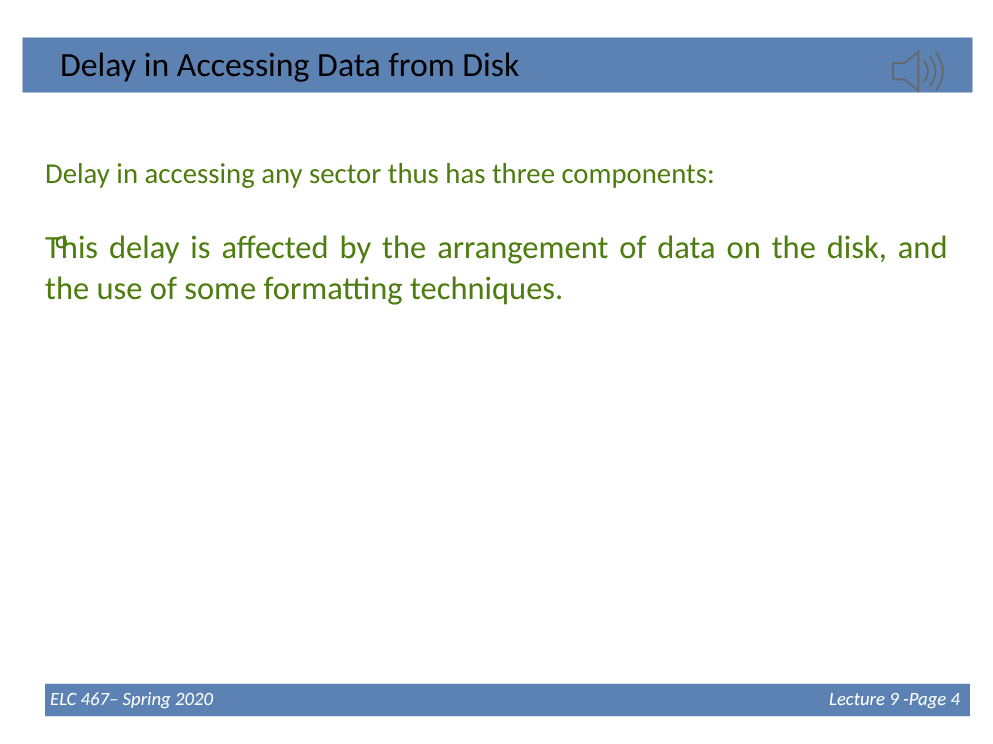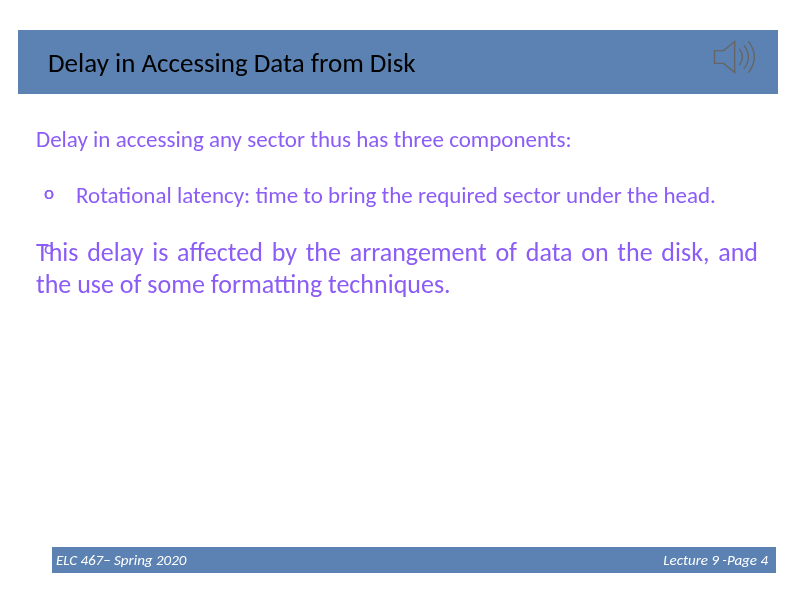--- a/index.html
+++ b/index.html
@@ -1,35 +1,35 @@
 <!DOCTYPE html>
 <html><head>
 <meta charset="utf-8">
 <style>
   * { margin: 0; padding: 0; box-sizing: border-box; }
   html, body { width: 794px; height: 595px; font-family: Calibri, "Segoe UI", Arial, sans-serif; background: #fff; overflow: hidden; }
   .slide { position: relative; width: 794px; height: 595px; background: #fff; }
   .title-bar {
     position: absolute;
     top: 30px; left: 18px;
-    width: 760px; height: 64px;
+    width: 760px; height: 44px;
     background: #5b82b2;
     display: flex; align-items: center;
     padding-left: 30px;
   }
   .title-text { color: #000; font-size: 27px; font-weight: 400; }
   .audio-icon {
     position: absolute;
     top: 32px; right: 30px;
     width: 55px; height: 50px;
   }
   .content {
     position: absolute;
     top: 125px; left: 36px; right: 36px;
-    color: #8b5cf6;
+    color: #4d7c0f;
   }
   .intro { font-size: 23px; margin-bottom: 28px; }
   ul.bullets { list-style: none; }
   ul.bullets li {
     font-size: 23px;
     line-height: 1.25;
     margin-bottom: 26px;
     padding-left: 40px;
     position: relative;
   }
@@ -38,21 +38,21 @@
     font-size: 19px;
   }
   .outro {
     font-size: 26px;
     line-height: 1.25;
     text-align: justify;
     margin-top: 6px;
   }
   .footer {
     position: absolute;
-    left: 52px; right: 18px; bottom: 22px;
+    left: 36px; right: 18px; bottom: 22px;
     height: 26px;
     background: #5b82b2;
     display: flex; align-items: center; justify-content: space-between;
     font-style: italic;
     font-size: 15px;
     color: #fff;
     padding: 0 8px 0 4px;
   }
   .footer-right { }
 </style>
@@ -75,21 +75,20 @@
   </div>
 
   <div class="content">
     <p class="intro">Delay in accessing any sector thus has three components:</p>
     <ul class="bullets">
       <li>
         <span class="marker">o</span>
       </li>
       <li>
         <span class="marker">o</span>
-        <span>Rotational latency: time to bring the required sector under the head.</span>
       </li>
       <li>
         <span class="marker">o</span>
       </li>
     </ul>
     <p class="outro">This delay is affected by the arrangement of data on the disk, and the use of some formatting techniques.</p>
   </div>
 
   <div class="footer">
     <span class="footer-left">ELC 467– Spring 2020</span>

